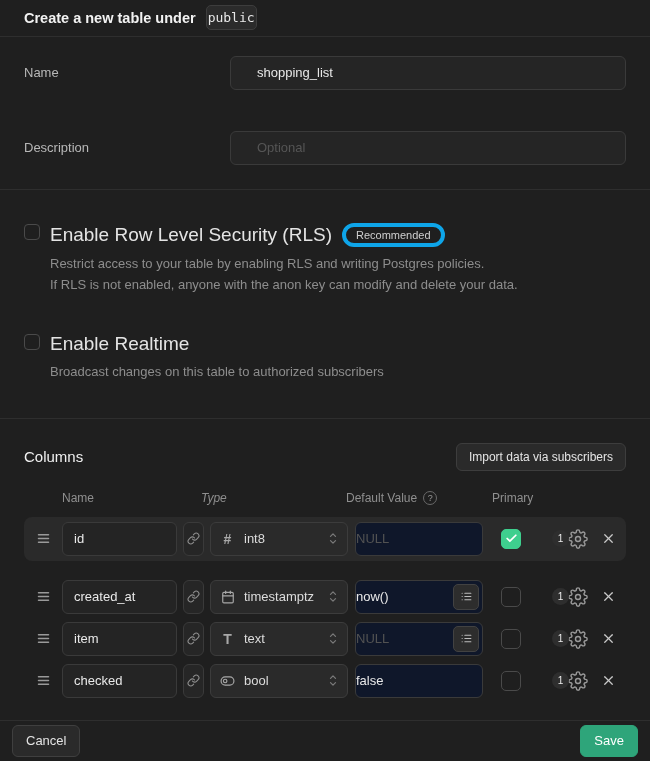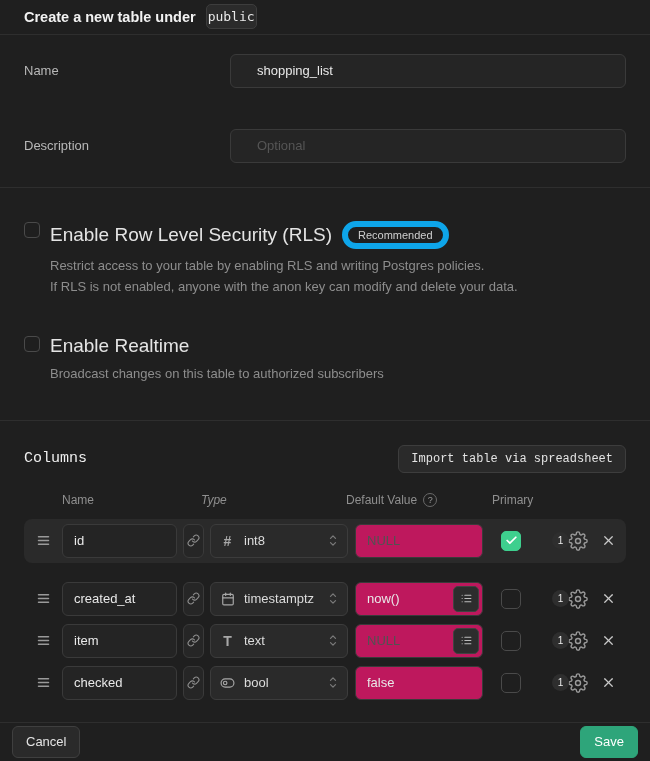--- a/index.html
+++ b/index.html
@@ -40,28 +40,28 @@
   .option-block { display:flex; gap:10px; }
   .option-block + .option-block { margin-top:38px; }
   .checkbox {
     width:16px; height:16px; border:1px solid #4a4a4a; border-radius:4px;
     background:transparent; flex:0 0 auto; margin-top:1px;
   }
   .option-main { flex:1; }
   .option-title-row { display:flex; align-items:center; gap:10px; }
   .option-title { color:#e4e4e4; font-size:19px; }
   .pill-badge {
-    border:6px solid #0ea5e9; border-radius:999px; padding:2px 10px;
+    border:4px solid #0ea5e9; border-radius:999px; padding:2px 10px;
     font-size:11px; color:#cfcfcf; background:transparent;text-align:right;
   }
   .option-desc { color:#8d8d8d; font-size:13px; line-height:21px; margin-top:6px; }
 
   
   .columns-section { padding:24px 0 18px; flex:1; }
-  .columns-head { display:flex; align-items:center; justify-content:space-between; padding:0 24px;font-family:Liberation Mono, monospace; }
+  .columns-head { display:flex; align-items:center; justify-content:space-between; padding:0 24px; }
   .columns-title { font-size:15px; font-weight:500; color:#f0f0f0; }
   .import-btn {
     background:#2a2a2a; border:1px solid #3d3d3d; border-radius:6px; color:#e4e4e4;
     font-size:12px; padding:6px 12px; font-family:inherit; cursor:pointer;
   }
 
   .grid-header { display:flex; align-items:center; margin:20px 24px 12px; color:#8f8f8f; font-size:12px; }
   .gh-name   { margin-left:38px; width:115px; }
   .gh-type   { margin-left:24px; width:138px;font-style:italic; }
   .gh-default{ margin-left:7px;  width:128px; display:flex; align-items:center; gap:6px; }
@@ -86,22 +86,22 @@
   .type-select {
     margin-left:6px; width:138px; height:34px; background:#2a2a2a; border:1px solid #3c3c3c;
     border-radius:6px; display:flex; align-items:center; padding:0 9px; gap:9px; cursor:pointer;
   }
   .type-icon { color:#a8a8a8; display:flex; width:15px; justify-content:center;
     font-size:14px; font-weight:bold; }
   .type-label { flex:1; color:#dcdcdc; font-size:13px; }
   .chevrons { color:#7a7a7a; display:flex; }
   .default-wrap { margin-left:7px; width:128px; position:relative; }
   .default-input {
-    width:100%; height:34px; background:#be185d; border:1px solid #3a3a3a; border-radius:6px;
-    color:#e9e9e9; font-size:13px; padding:0 11px; font-family:inherit; outline:none;
+    width:100%; height:34px; background:#0f172a; border:1px solid #3a3a3a; border-radius:6px;
+    color:#e9e9e9; font-size:13px; padding:0 0; font-family:inherit; outline:none;
   }
   .default-input::placeholder { color:#525252; }
   .default-menu-btn {
     position:absolute; right:4px; top:4px; width:26px; height:26px;
     background:#2d2d2d; border:1px solid #424242; border-radius:5px;
     color:#bdbdbd; display:flex; align-items:center; justify-content:center; cursor:pointer;
   }
   .primary-check {
     margin-left:18px; width:20px; height:20px; border-radius:5px; border:1px solid #4a4a4a;
     background:transparent; display:flex; align-items:center; justify-content:center; cursor:pointer;
@@ -169,21 +169,21 @@
           <span class="option-title">Enable Realtime</span>
         </div>
         <div class="option-desc">Broadcast changes on this table to authorized subscribers</div>
       </div>
     </div>
   </div>
 
   <div class="columns-section">
     <div class="columns-head">
       <span class="columns-title">Columns</span>
-      <button class="import-btn">Import table via spreadsheet</button>
+      <button class="import-btn">Import data via subscribers</button>
     </div>
     <div class="grid-header">
       <span class="gh-name">Name</span>
       <span class="gh-type">Type</span>
       <span class="gh-default">
         <span>Default Value</span>
         <span class="help-circle">?</span>
       </span>
       <span class="gh-primary">Primary</span>
     </div>

